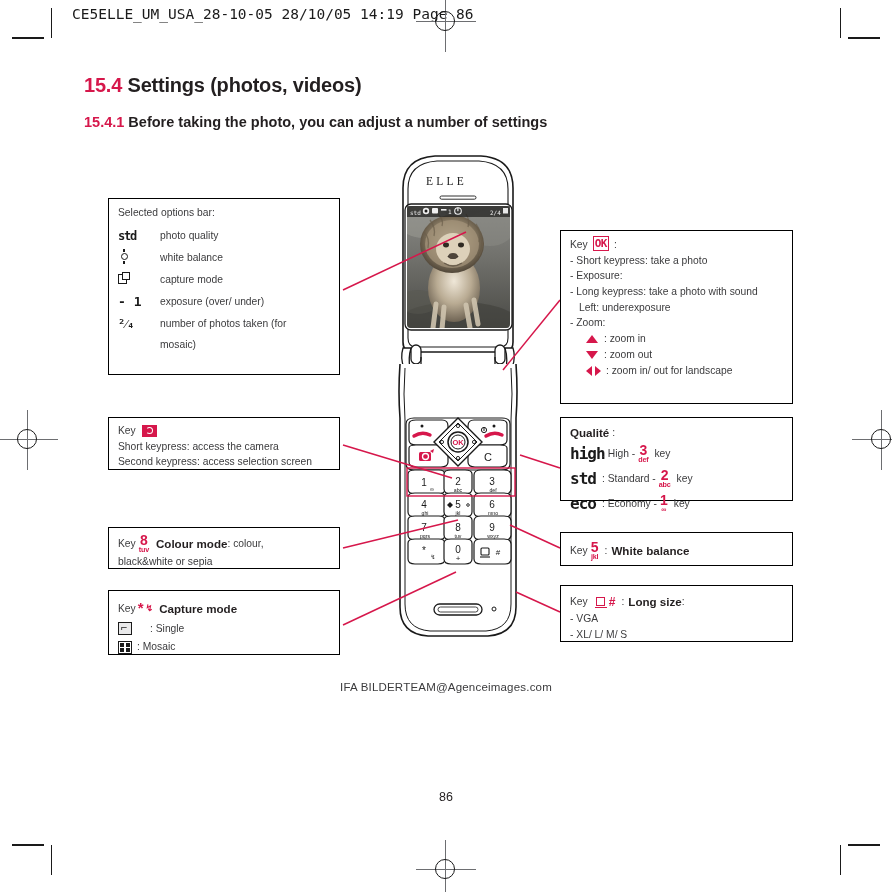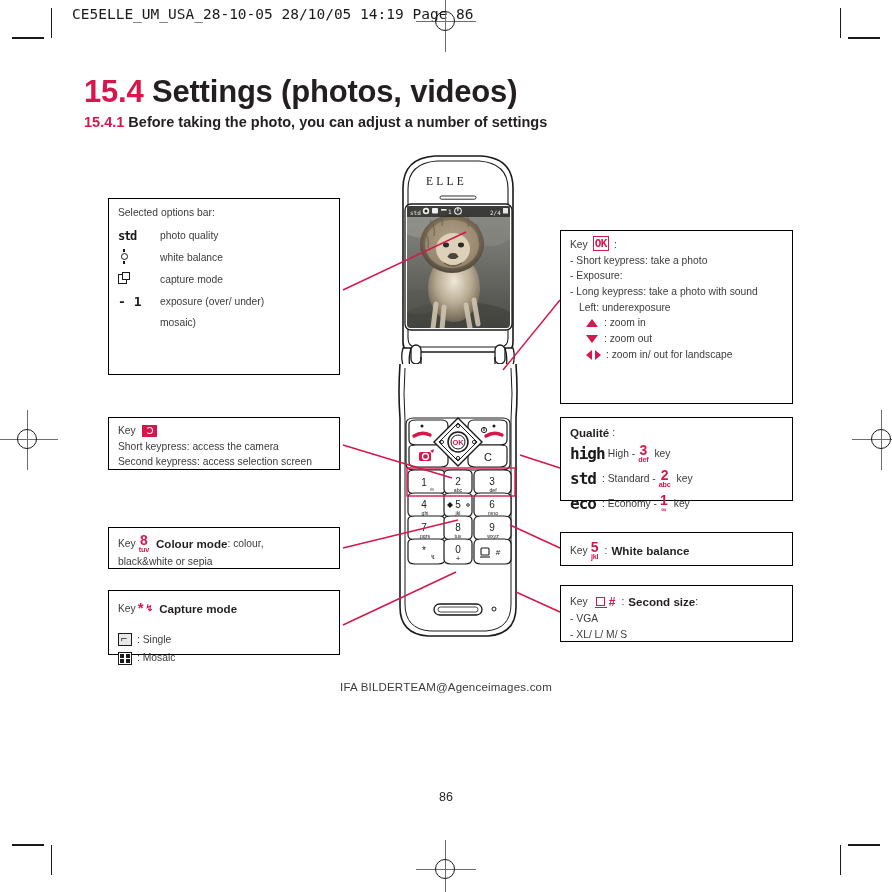--- a/index.html
+++ b/index.html
@@ -33,21 +33,21 @@
   }
   .reg .vl { position: absolute; left: 29px; top: 0; width: 1.4px; height: 60px; background: #6d6e71; }
   .reg .hl { position: absolute; top: 29px; left: 0; height: 1.4px; width: 60px; background: #6d6e71; }
 
   .frameline { position: absolute; background: #1a1a1a; }
 
   
   .h-sec {
     position: absolute;
     left: 84px; top: 74px;
-    font-size: 31px;
+    font-size: 20px;
     font-weight: bold;
     letter-spacing: -0.2px;
     white-space: nowrap;
   }
   .h-sec .num { color: #d6174b; }
   .h-sec .txt { color: #231f20; }
 
   .h-sub {
     position: absolute;
     left: 84px; top: 114px;
@@ -457,20 +457,24 @@
       <span>white balance</span>
     </div>
     <div class="row" style="height:22px;">
       <span style="width:42px;"><span class="icn-cap"></span></span>
       <span>capture mode</span>
     </div>
     <div class="row" style="height:22px;">
       <span style="width:42px;"><span class="gl" style="font-size:13px;">- 1</span></span>
       <span>exposure (over/ under)</span>
     </div>
+    <div class="row" style="height:22px;">
+      <span style="width:42px;"><span class="gl" style="font-size:12px;">²⁄₄</span></span>
+      <span>number of photos taken (for</span>
+    </div>
     <div class="row" style="height:21px;">
       <span style="width:42px;"></span>
       <span>mosaic)</span>
     </div>
   </div>
 </div>
 
 <div class="box" style="left:108px;top:417px;width:232px;height:53px;">
   <div class="inner" style="padding-top:5px;">
     <div class="row">
@@ -499,21 +503,21 @@
 </div>
 
 <div class="box" style="left:108px;top:590px;width:232px;height:65px;">
   <div class="inner" style="padding-top:6px;">
     <div class="row">
       <span>Key</span>
       <span class="keystar">*</span>
       <span style="color:#d6174b;font-size:9px;font-weight:bold;vertical-align:2px;">↯</span>
       <span class="bold" style="margin-left:6px;">Capture mode</span>
     </div>
-    <div class="row" style="margin-top:12px;">
+    <div class="row" style="margin-top:1px;gap:13px;">
       <span class="icn-single"></span>
       <span style="margin-left:5px;">: Single</span>
     </div>
     <div class="row" style="margin-top:3px;">
       <span class="icn-mosaic">
           <i></i>
           <i></i>
           <i></i>
           <i></i>
         </span>
@@ -529,20 +533,21 @@
       <span style="width:5px;"></span>
       <span class="icn-ok">
         <span style="border:1.3px solid #d6174b;padding:0 1px;">OK</span>
       </span>
       <span style="margin-left:5px;">:</span>
     </div>
     <div>- Short keypress: take a photo</div>
     <div>- Exposure:</div>
     <div>- Long keypress: take a photo with sound</div>
     <div style="padding-left:9px;">Left: underexposure</div>
+    <div>- Zoom:</div>
     <div class="row" style="padding-left:16px;height:16px;">
       <span class="tri-up"></span>
       <span style="margin-left:6px;">: zoom in</span>
     </div>
     <div class="row" style="padding-left:16px;height:16px;">
       <span class="tri-dn"></span>
       <span style="margin-left:6px;">: zoom out</span>
     </div>
     <div class="row" style="padding-left:16px;height:16px;">
       <span class="tri-lr"></span>
@@ -602,21 +607,21 @@
 </div>
 
 <div class="box" style="left:560px;top:585px;width:233px;height:57px;">
   <div class="inner" style="padding-top:7px;">
     <div class="row">
       <span>Key</span>
       <span style="width:6px;"></span>
       <span class="icn-imgsize"></span>
       <span class="keyhash">#</span>
       <span style="margin-left:5px;">:</span>
-      <span class="bold" style="margin-left:4px;">Second size</span>
+      <span class="bold" style="margin-left:4px;">Long size</span>
       <span>:</span>
     </div>
     <div>- VGA</div>
     <div>- XL/ L/ M/ S</div>
   </div>
 </div>
 
 <div class="credit">IFA  BILDERTEAM@Agenceimages.com</div>
 <div class="pagenum">86</div>
 

